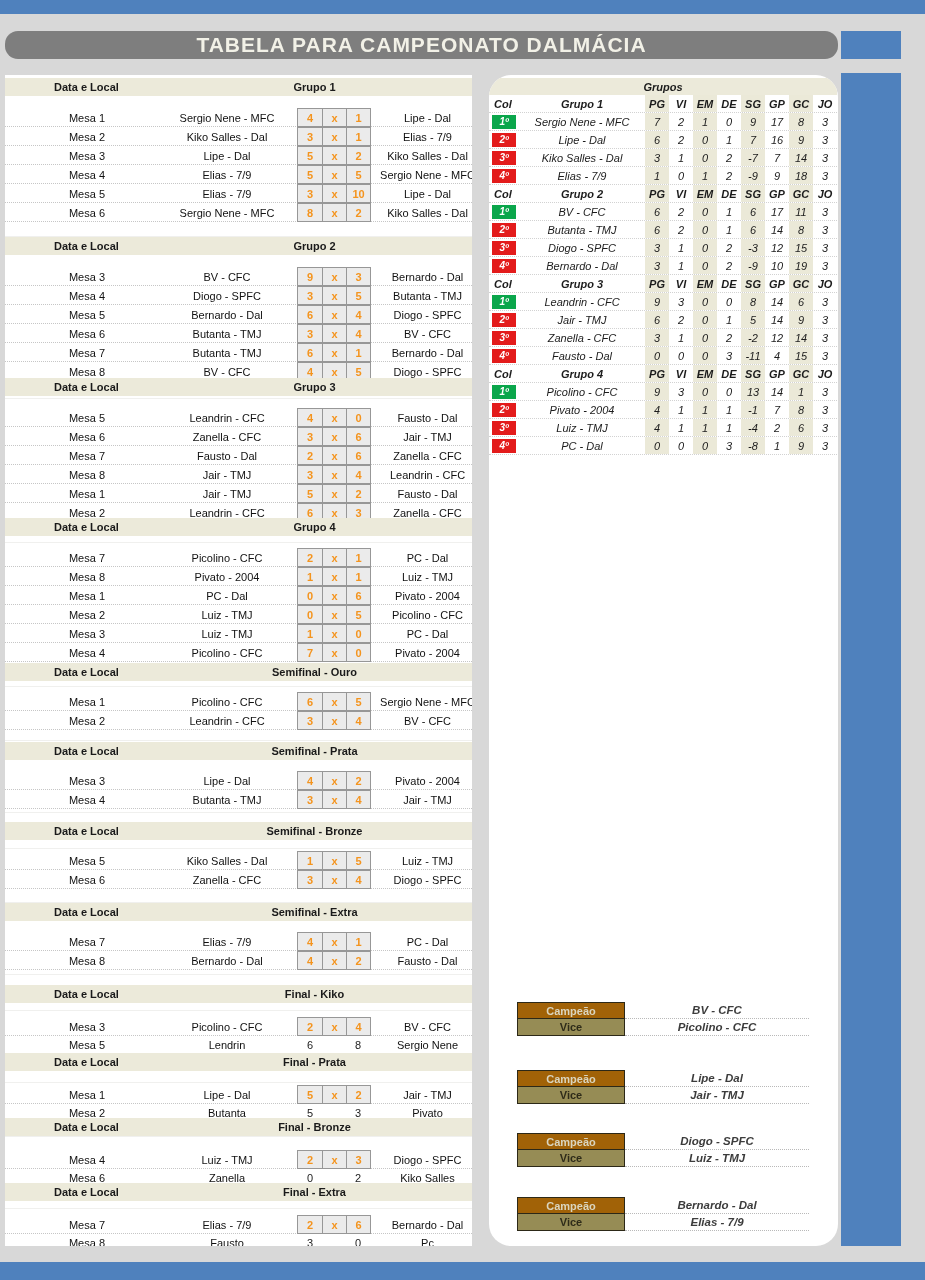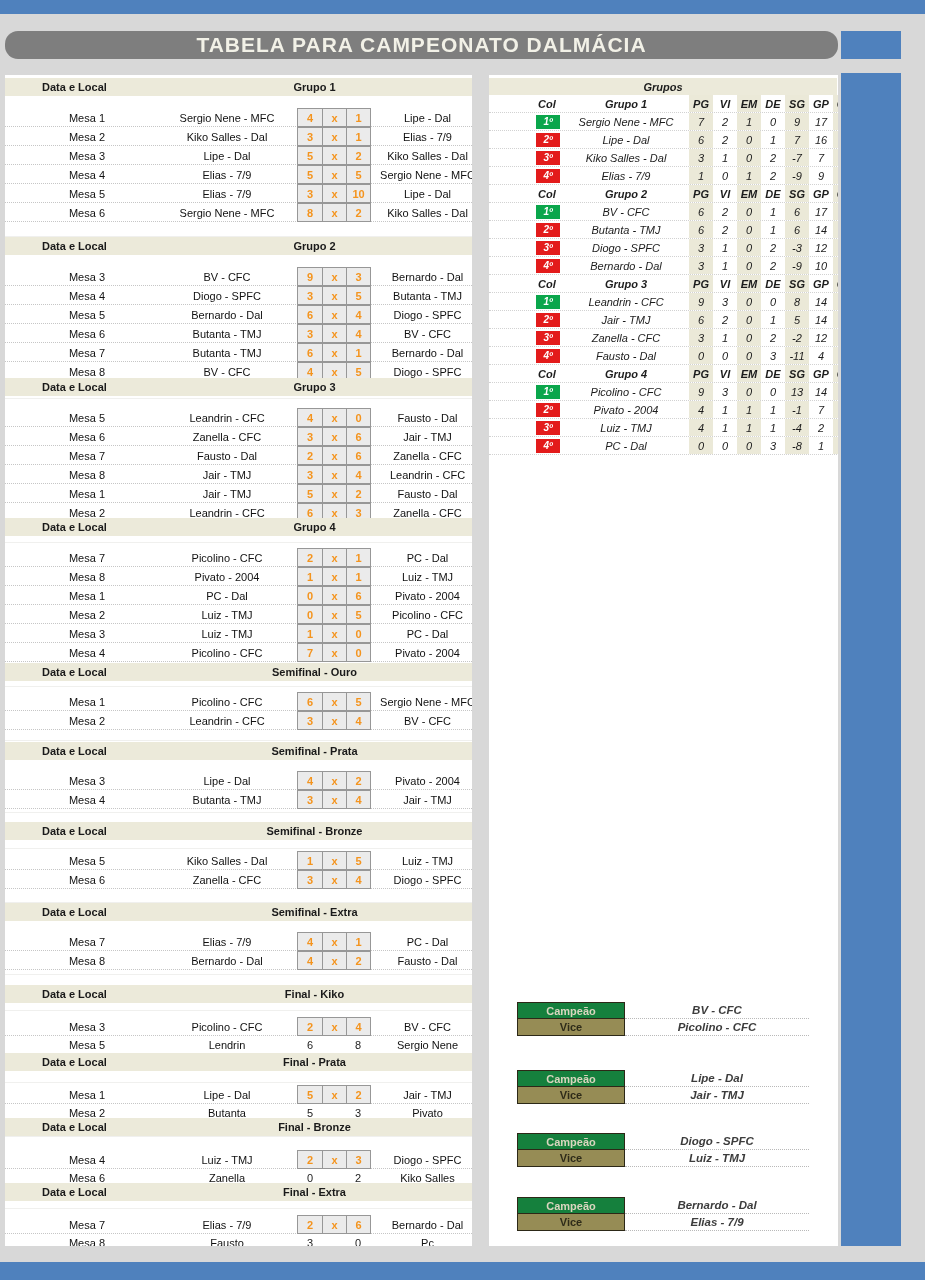--- a/index.html
+++ b/index.html
@@ -5,55 +5,55 @@
   html,body{margin:0;padding:0;background:#d8d8d8;font-family:"Liberation Sans",sans-serif;}
   .page{position:relative;width:925px;height:1280px;background:#d8d8d8;overflow:hidden;}
   .top-bar{position:absolute;left:0;top:0;width:925px;height:14px;background:#4f81bd;}
   .bottom-bar{position:absolute;left:0;top:1262px;width:925px;height:18px;background:#4f81bd;}
   .title-bar{position:absolute;left:5px;top:31px;width:833px;height:28px;background:#7e7e7e;display:flex;align-items:center;justify-content:center;border-radius:13px;}
   .title-bar .t{color:#f2f1e7;font-size:21px;font-weight:bold;letter-spacing:1px;}
   .title-blue{position:absolute;left:841px;top:31px;width:60px;height:28px;background:#4f81bd;}
   .right-blue{position:absolute;left:841px;top:73px;width:60px;height:1173px;background:#4f81bd;}
   .left-panel{position:absolute;left:5px;top:75px;width:467px;height:1171px;background:#fff;
     background-image:repeating-linear-gradient(to bottom,#fff 0px,#fff 17px,#f0f0ee 17px,#f0f0ee 18px);overflow:hidden;}
-  .right-panel{position:absolute;left:489px;top:75px;width:349px;height:1171px;background:#fff;overflow:hidden;}
+  .right-panel{position:absolute;left:489px;top:75px;width:349px;height:1171px;background:#fff;overflow:hidden;border-radius:22px;}
 
   
   .section{position:absolute;left:0;width:467px;}
   .sec-header{height:18px;background:#eceada;display:grid;grid-template-columns:140px 1fr;align-items:center;font-size:11px;font-weight:bold;color:#1a1a1a;}
-  .sec-label{padding-left:37px;white-space:nowrap;}
+  .sec-label{padding-left:49px;white-space:nowrap;}
   .sec-title{text-align:center;padding-left:12px;}
   .rows{}
   .match-row{display:grid;grid-template-columns:140px 140px 74px 113px;height:18px;align-items:center;
     font-size:11px;color:#111;border-bottom:1px dotted #c6c6c6;text-align:center;background:#fff;padding-left:12px;}
   .score{width:72px;height:17px;margin:0 auto;display:grid;grid-template-columns:1fr 1fr 1fr;}
   .score.boxed{background:#ebebeb;border:1px solid #979797;box-sizing:content-box;}
   .score .cell{display:flex;align-items:center;justify-content:center;font-size:11px;color:#222;}
   .score.boxed .cell{color:#f4941e;font-weight:bold;border-left:1px solid #979797;}
   .score.boxed .cell:first-child{border-left:none;}
 
   
   #standings{position:absolute;left:0;top:3px;width:348px;}
   .grupos-hdr{height:17px;background:#eceada;display:flex;align-items:center;justify-content:center;font-size:11px;font-weight:bold;font-style:italic;color:#1a1a1a;}
   .st-row{display:grid;grid-template-columns:30px 126px repeat(8,24px);height:17px;align-items:stretch;
-    font-size:11px;font-style:italic;color:#1c1c1c;border-bottom:1px dotted #d2d2d2;padding-left:44px;}
+    font-size:11px;font-style:italic;color:#1c1c1c;border-bottom:1px dotted #d2d2d2;}
   .st-row>span{display:flex;align-items:center;justify-content:center;}
   .st-head{font-weight:bold;}
   .st-col{justify-content:flex-start !important;padding-left:3px;}
   .st-head .st-col{padding-left:5px;}
   .stripe{background:#ebe9d8;}
   .badge{display:inline-flex;width:24px;height:14px;align-items:center;justify-content:center;color:#fff;font-size:10px;font-weight:bold;font-style:italic;}
   .badge.green{background:#0aa64b;font-style:italic;}
   .badge.red{background:#e31b1b;}
 
   
   .champ-box{position:absolute;left:28px;width:292px;}
   .champ-row{display:grid;grid-template-columns:108px 184px;height:17px;}
   .champ-label{display:flex;align-items:center;justify-content:center;font-size:11px;font-weight:bold;}
-  .champ-label.campeao{background:#15803d;color:#dad5bf;border:1px solid #2c2817;}
+  .champ-label.campeao{background:#a16207;color:#dad5bf;border:1px solid #2c2817;}
   .champ-label.vice{background:#968c55;color:#2e2b19;border:1px solid #2c2817;border-top:none;}
   .champ-value{display:flex;align-items:center;justify-content:center;font-size:11.5px;font-weight:bold;font-style:italic;color:#3c3c3c;border-bottom:1px dotted #b9b9b9;}
 </style>
 </head>
 <body>
 
 <div class="page">
   <div class="top-bar"></div>
   <div class="title-bar">
     <span class="t">TABELA PARA CAMPEONATO DALMÁCIA</span>

